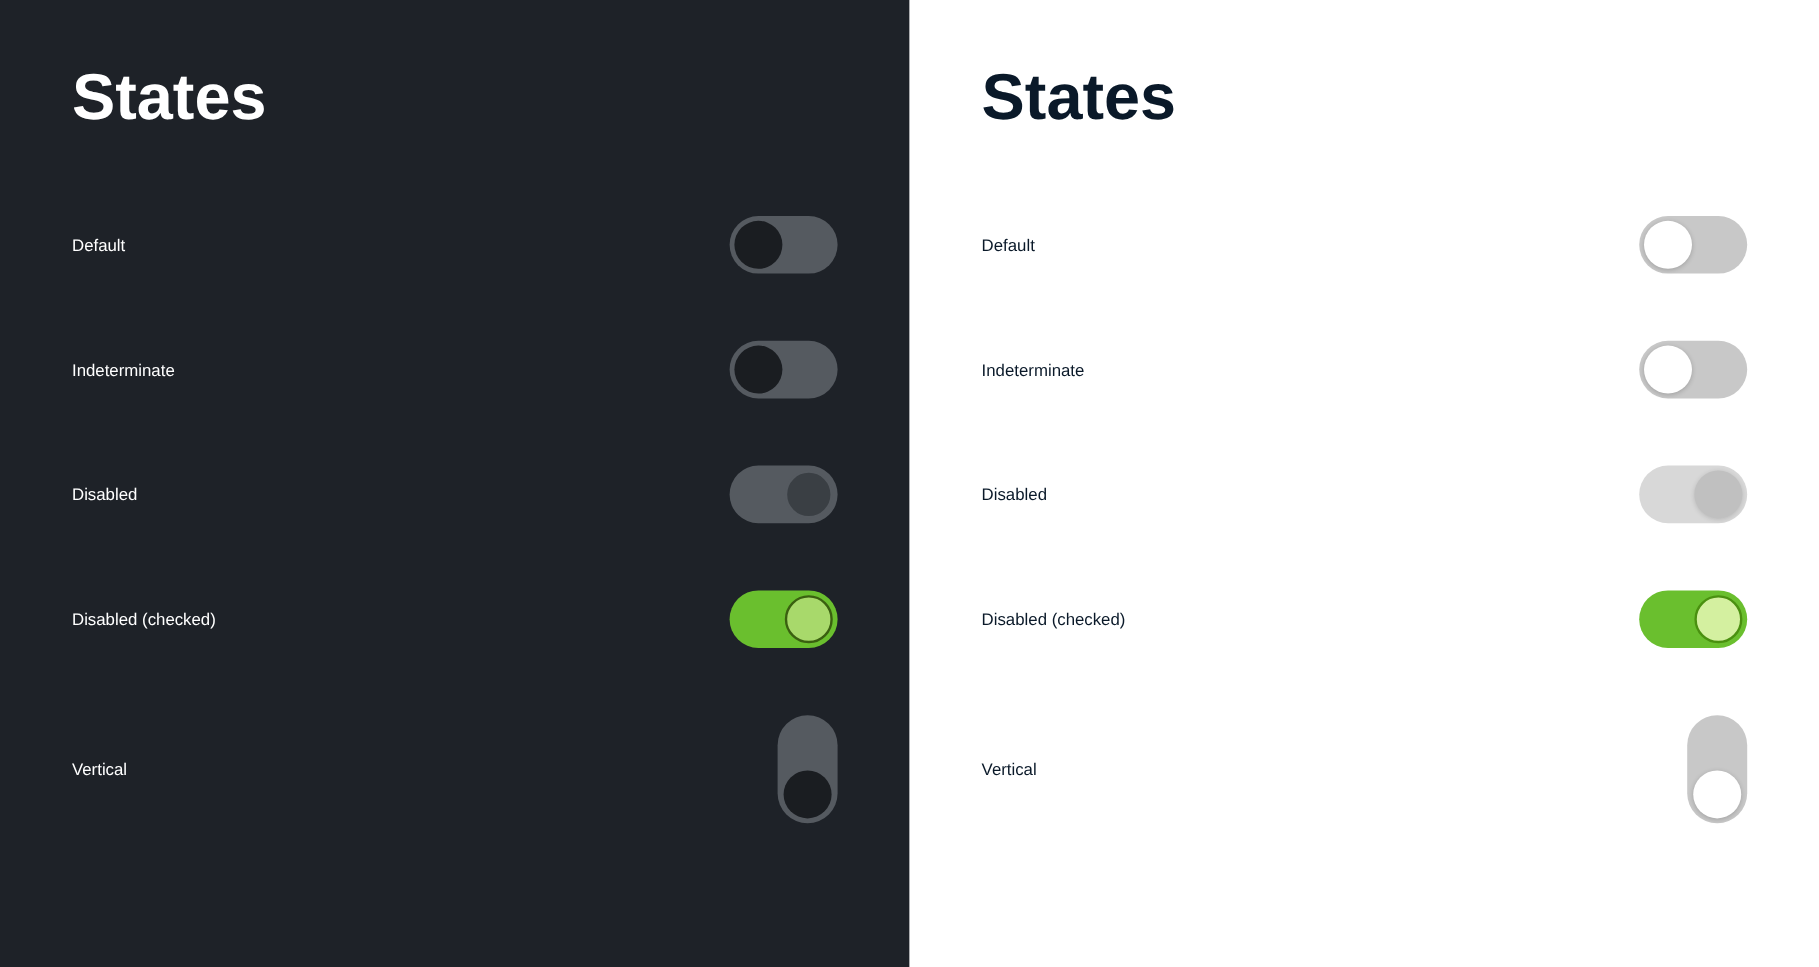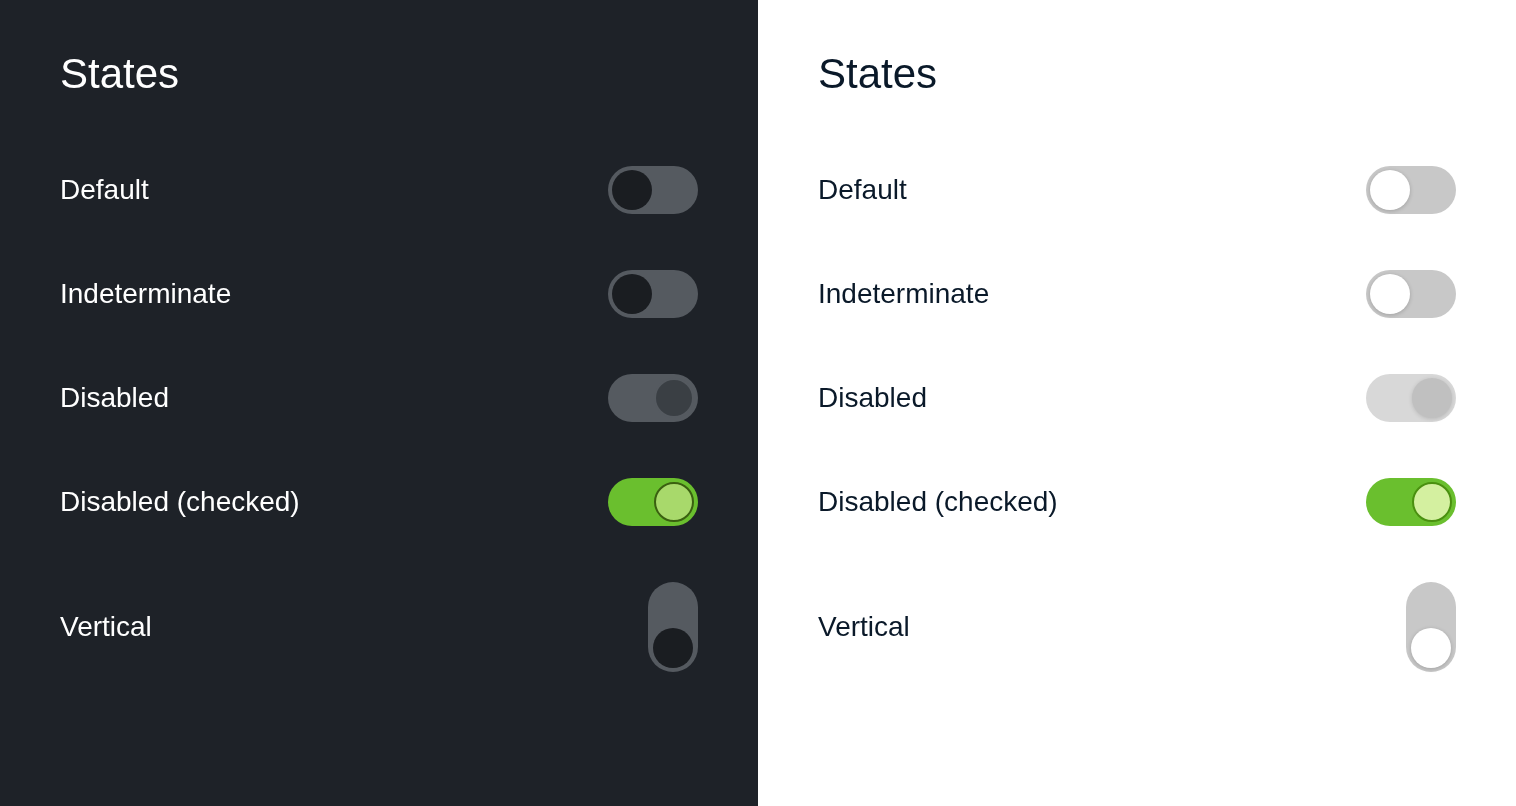--- a/index.html
+++ b/index.html
@@ -21,42 +21,42 @@
 
     .panel-dark {
       background-color: #1e2228;
     }
 
     .panel-light {
       background-color: #ffffff;
     }
 
     .panel-title {
-      font-size: 42px;
-      font-weight: 400;
+      font-size: 54px;
+      font-weight: 700;
       margin-bottom: 40px;
     }
 
     .panel-dark .panel-title {
       color: #ffffff;
     }
 
     .panel-light .panel-title {
       color: #0a1929;
     }
 
     .state-row {
       display: flex;
       align-items: center;
       justify-content: space-between;
       padding: 28px 0;
     }
 
     .state-label {
-      font-size: 28px;
+      font-size: 14px;
     }
 
     .panel-dark .state-label {
       color: #ffffff;
     }
 
     .panel-light .state-label {
       color: #0a1929;
     }
 

